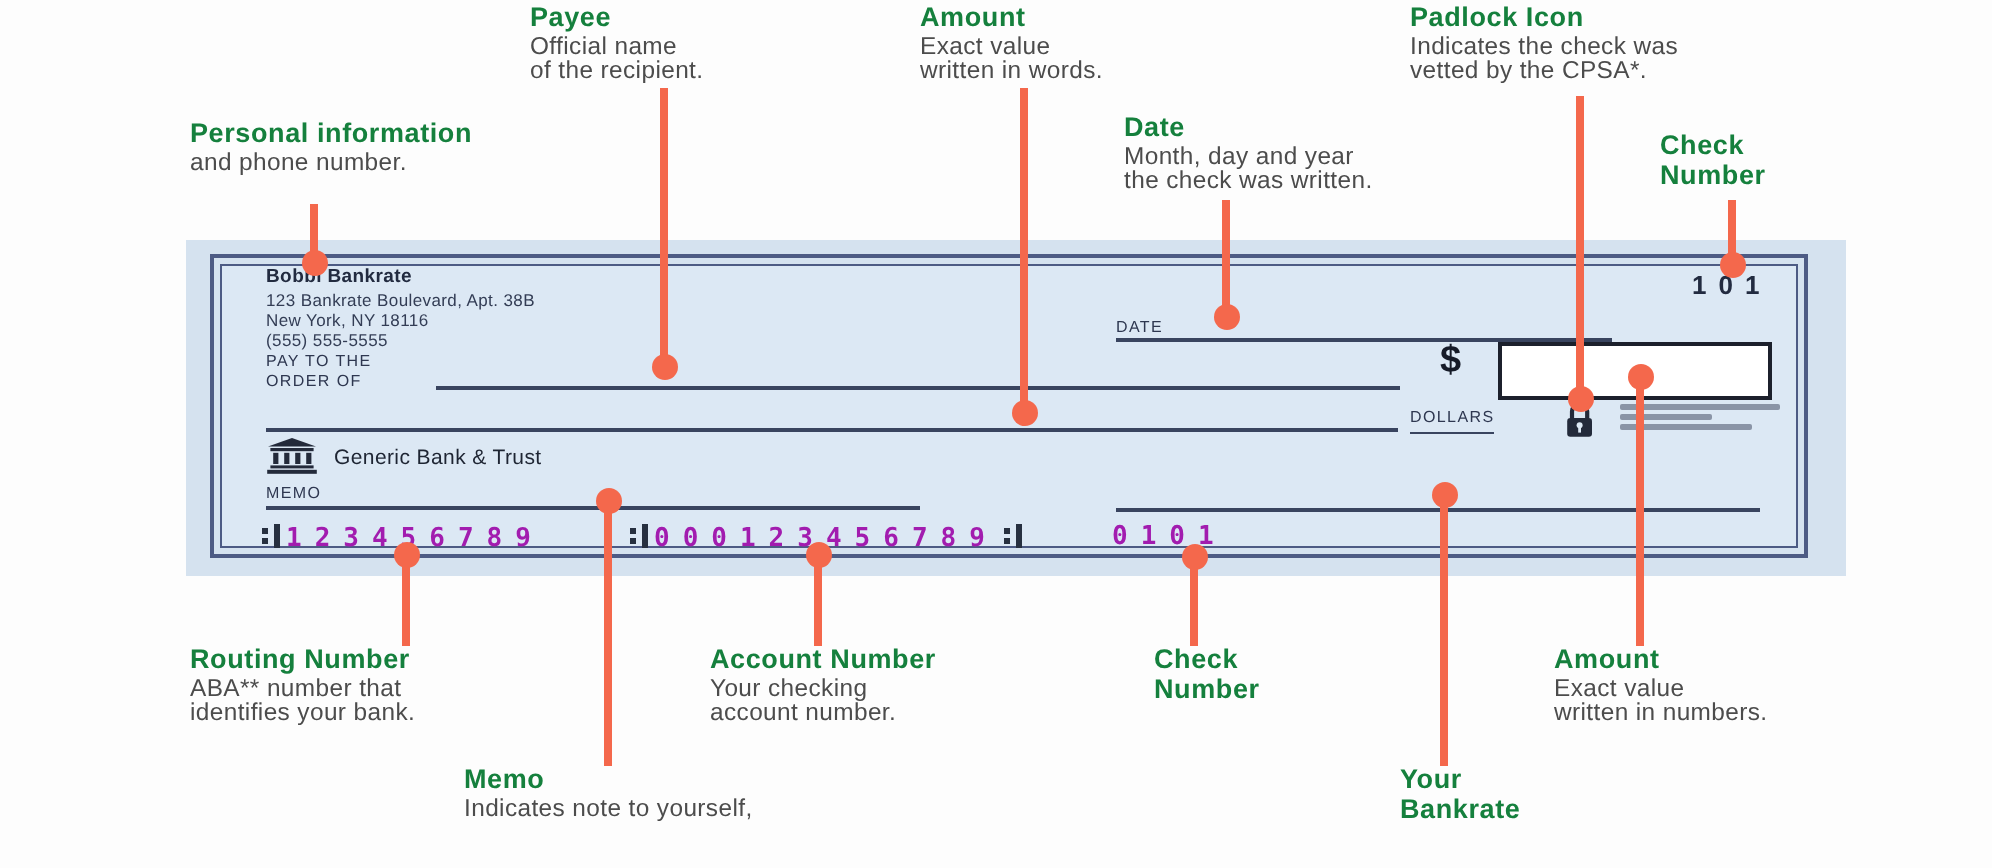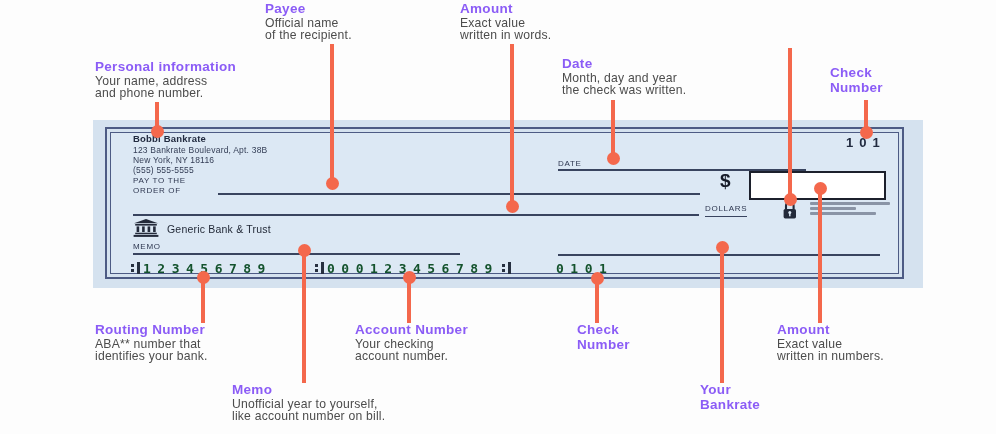--- a/index.html
+++ b/index.html
@@ -1,21 +1,21 @@
 <!DOCTYPE html>
 <html><head>
 <meta charset="utf-8">
 <style>
   html,body{margin:0;padding:0;background:#fdfdfd;}
   .stage{position:relative;width:996px;height:434px;background:#fdfdfd;overflow:hidden;
          font-family:"Liberation Sans",sans-serif;}
 
   
   .ann{position:absolute;}
-  .ann .t{font-weight:bold;font-size:13.5px;line-height:14.5px;color:#8b5cf6;letter-spacing:.3px;}
+  .ann .t{font-weight:bold;font-size:13.5px;line-height:14.5px;color:#15803d;letter-spacing:.3px;}
   .ann .b{font-size:12.2px;line-height:12.8px;color:#4c4c4c;letter-spacing:.2px;}
 
   
   .lead{position:absolute;width:4px;background:#f4684c;}
   .dot{position:absolute;width:13px;height:13px;border-radius:50%;background:#f4684c;}
 
   
   .check{position:absolute;left:93px;top:120px;width:830px;height:168px;background:#d5e2ef;}
   .frame{position:absolute;left:12px;top:7px;right:19px;bottom:9px;border:2.5px solid #4d5b84;}
   .frame-in{position:absolute;left:3px;top:3px;right:3px;bottom:3px;border:1px solid #4d5b84;background:#dce8f4;}
@@ -23,21 +23,21 @@
   .payer-name{font-weight:bold;font-size:9.5px;line-height:10.5px;letter-spacing:.2px;color:#222b40;}
   .payer-line{font-size:8.5px;line-height:10px;letter-spacing:.2px;color:#333d55;}
   .check-no{font-weight:bold;font-size:13px;letter-spacing:6px;color:#222b40;}
   .microlabel{font-size:8px;letter-spacing:.7px;color:#2e3750;line-height:9.5px;}
   .hline{position:absolute;height:2px;background:#39445f;}
   .dollar{font-weight:bold;font-size:19px;color:#161b28;}
   .amount-box{position:absolute;width:133px;height:25px;background:#ffffff;border:2px solid #1c202c;}
   .dollars{border-bottom:1.5px solid #39445f;padding-bottom:2px;}
   .bank-name{font-weight:normal;font-size:10.5px;letter-spacing:.2px;color:#1e2533;}
   .micr{position:absolute;font-family:"DejaVu Sans Mono",monospace;font-weight:bold;
-        font-size:13px;letter-spacing:6.5px;color:#14532d;white-space:nowrap;}
+        font-size:13px;letter-spacing:6.5px;color:#a21caf;white-space:nowrap;}
   .micr-sym{display:inline-block;width:9px;height:12px;position:relative;margin-right:3px;top:1px;}
   .micr-sym::before{content:"";position:absolute;left:0;top:2px;width:3px;height:3px;background:#273040;
         box-shadow:0 5px 0 #273040;}
   .micr-sym::after{content:"";position:absolute;right:0;top:0;width:3px;height:12px;background:#273040;}
   .micr-sym.suffix{margin:0 0 0 3px;}
   .microtext{position:absolute;}
   .microtext div{height:2.5px;background:#8a94a6;margin-bottom:2.5px;border-radius:1px;}
 </style>
 </head>
 <body>
@@ -149,24 +149,28 @@
     <div class="b">Official name</div>
     <div class="b">of the recipient.</div>
   </div>
 
   <div class="ann" style="left:460px;top:2px;">
     <div class="t">Amount</div>
     <div class="b">Exact value</div>
     <div class="b">written in words.</div>
   </div>
 
+  <div class="ann" style="left:705px;top:2px;">
+    <div class="t">Padlock Icon</div>
+    <div class="b">Indicates the check was</div>
+    <div class="b">vetted by the CPSA*.</div>
+  </div>
 
   <div class="ann" style="left:95px;top:60px;">
     <div class="t">Personal information</div>
-    <div class="b">Your name, address</div>
     <div class="b">and phone number.</div>
   </div>
 
   <div class="ann" style="left:562px;top:57px;">
     <div class="t">Date</div>
     <div class="b">Month, day and year</div>
     <div class="b">the check was written.</div>
   </div>
 
   <div class="ann" style="left:830px;top:66px;">
@@ -192,22 +196,21 @@
   </div>
 
   <div class="ann" style="left:777px;top:323px;">
     <div class="t">Amount</div>
     <div class="b">Exact value</div>
     <div class="b">written in numbers.</div>
   </div>
 
   <div class="ann" style="left:232px;top:383px;">
     <div class="t">Memo</div>
-    <div class="b">Unofficial year to yourself,</div>
-    <div class="b">like account number on bill.</div>
+    <div class="b">Indicates note to yourself,</div>
   </div>
 
   <div class="ann" style="left:700px;top:383px;">
     <div class="t">Your</div>
     <div class="t">Bankrate</div>
   </div>
 
 </div>
 
 </body></html>

